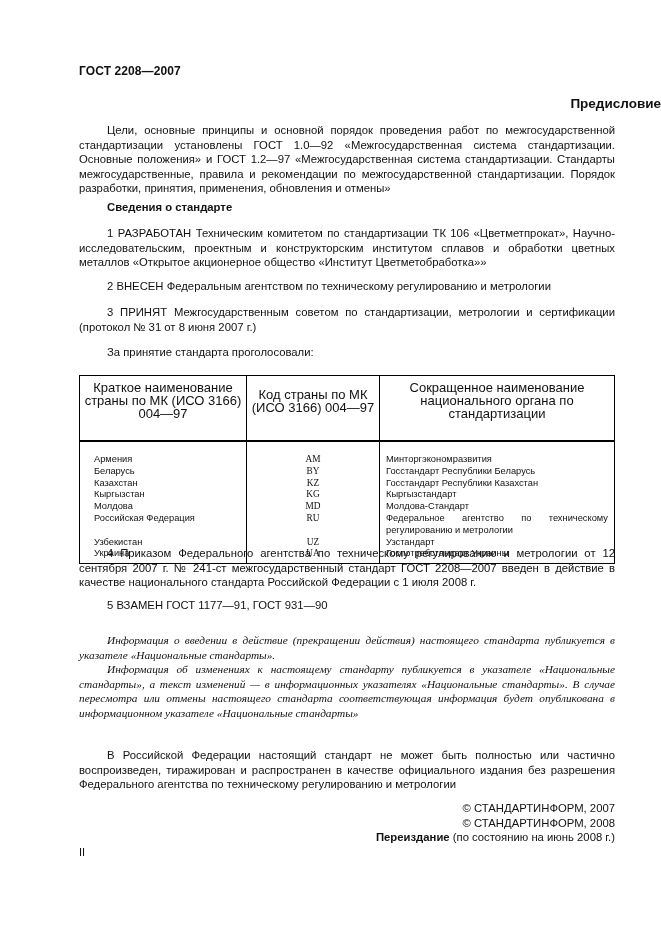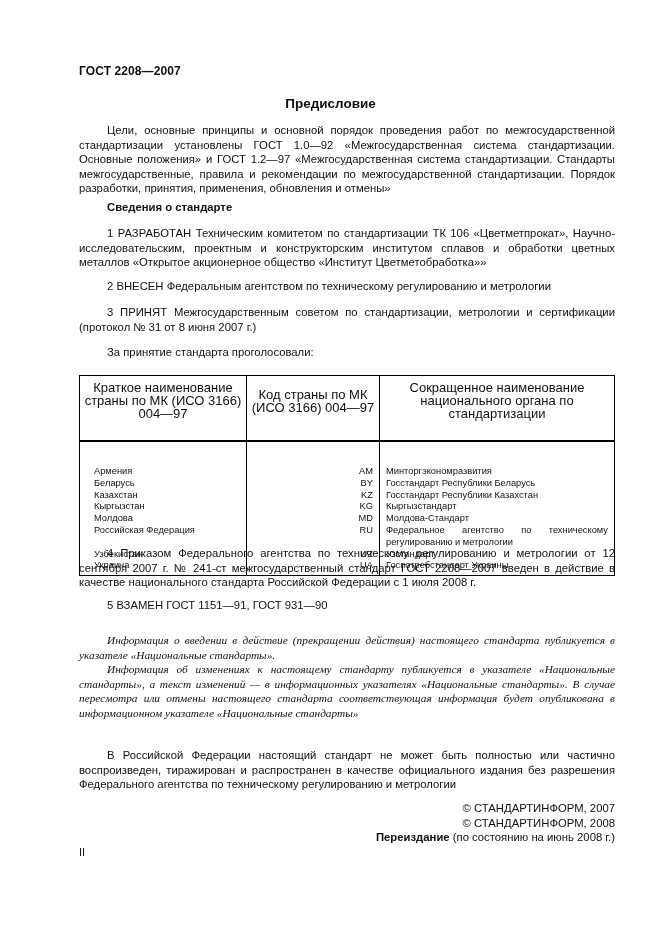--- a/index.html
+++ b/index.html
@@ -1,34 +1,34 @@
 <!DOCTYPE html>
 <html><head>
 <meta charset="utf-8">
 <style>
   html, body { margin: 0; padding: 0; background: #ffffff; }
   body { width: 661px; height: 936px; position: relative; overflow: hidden;
          font-family: "Liberation Sans", sans-serif; color: #111; }
   .page { position: absolute; left: 0; top: 0; width: 661px; height: 801px; }
   .doc-code { position: absolute; left: 79px; top: 64px; font-size: 12px; font-weight: bold; letter-spacing: 0.1px; }
-  .title { position: absolute; left: 0; width: 661px; top: 96px; text-align: center; font-size: 13.5px; font-weight: bold; }
+  .title { position: absolute; left: 0; width: 661px; top: 96px; text-align: right; font-size: 13.5px; font-weight: bold; }
   .block { position: absolute; left: 79px; width: 536px; font-size: 11.3px; line-height: 14.5px; text-align: justify; }
   .block p { margin: 0; text-indent: 28px; }
   .lastline-left p { text-align-last: left; }
   .heading { position: absolute; left: 107px; font-size: 11.3px; font-weight: bold; }
   .italic p { font-style: italic; }
   table.states { position: absolute; left: 79px; top: 375px; width: 536px; border-collapse: collapse;
                  font-size: 9.3px; line-height: 11.8px; }
   table.states th { font-weight: normal; font-size: 13px; line-height: 13px; text-align: center;
                     border: 1px solid #000; border-bottom: 2px solid #000; padding: 5px 2px 20px 2px; vertical-align: middle; }
   table.states td { border-left: 1px solid #000; border-right: 1px solid #000; padding: 0 6px; vertical-align: top; }
-  table.states tbody tr:first-child td { padding-top: 24px; }
+  table.states tbody tr:first-child td { padding-top: 12px; }
   table.states tbody tr:last-child td { border-bottom: 1px solid #000; padding-bottom: 3px; }
   td.c-name { width: 146px; padding-left: 14px !important; }
-  td.c-code { width: 116px; text-align: right; }
+  td.c-code { width: 116px; text-align: center; font-family: Liberation Serif, serif; }
   td.c-org  { text-align: justify; padding-right: 6px; }
   .copy { position: absolute; right: 46px; font-size: 11.3px; line-height: 14.5px; text-align: right; }
   .copy b { font-weight: bold; }
   .pagenum { position: absolute; left: 79px; top: 846px; font-size: 11px; }
 </style>
 </head>
 <body>
 
 <div class="page">
 
@@ -108,21 +108,21 @@
         <td class="c-org">Госпотребстандарт Украины</td>
       </tr>
     </tbody>
   </table>
 
   <div class="block lastline-left" style="top:546px;">
     <p>4 Приказом Федерального агентства по техническому регулированию и метрологии от 12 сентября 2007 г. № 241-ст межгосударственный стандарт ГОСТ 2208—2007 введен в действие в качестве национального стандарта Российской Федерации с 1 июля 2008 г.</p>
   </div>
 
   <div class="block lastline-left" style="top:598px;">
-    <p>5 ВЗАМЕН ГОСТ 1151—91, ГОСТ 931—90</p>
+    <p>5 ВЗАМЕН ГОСТ 1177—91, ГОСТ 931—90</p>
   </div>
 
   <div class="block italic lastline-left" style="top:633px;font-family:Liberation Serif, serif;">
     <p>Информация о введении в действие (прекращении действия) настоящего стандарта публикуется в указателе «Национальные стандарты».</p>
     <p>Информация об изменениях к настоящему стандарту публикуется в указателе «Национальные стандарты», а текст изменений — в информационных указателях «Национальные стандарты». В случае пересмотра или отмены настоящего стандарта соответствующая информация будет опубликована в информационном указателе «Национальные стандарты»</p>
   </div>
 
   <div class="block lastline-left" style="top:748px;">
     <p>В Российской Федерации настоящий стандарт не может быть полностью или частично воспроизведен, тиражирован и распространен в качестве официального издания без разрешения Федерального агентства по техническому регулированию и метрологии</p>
   </div>

